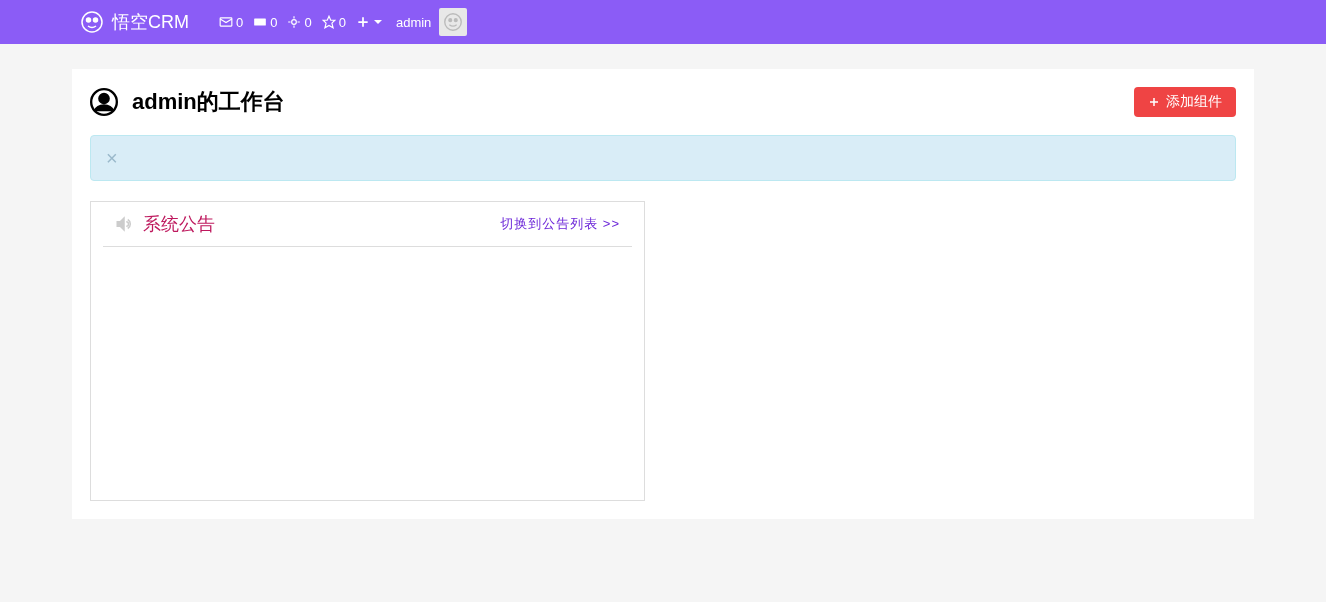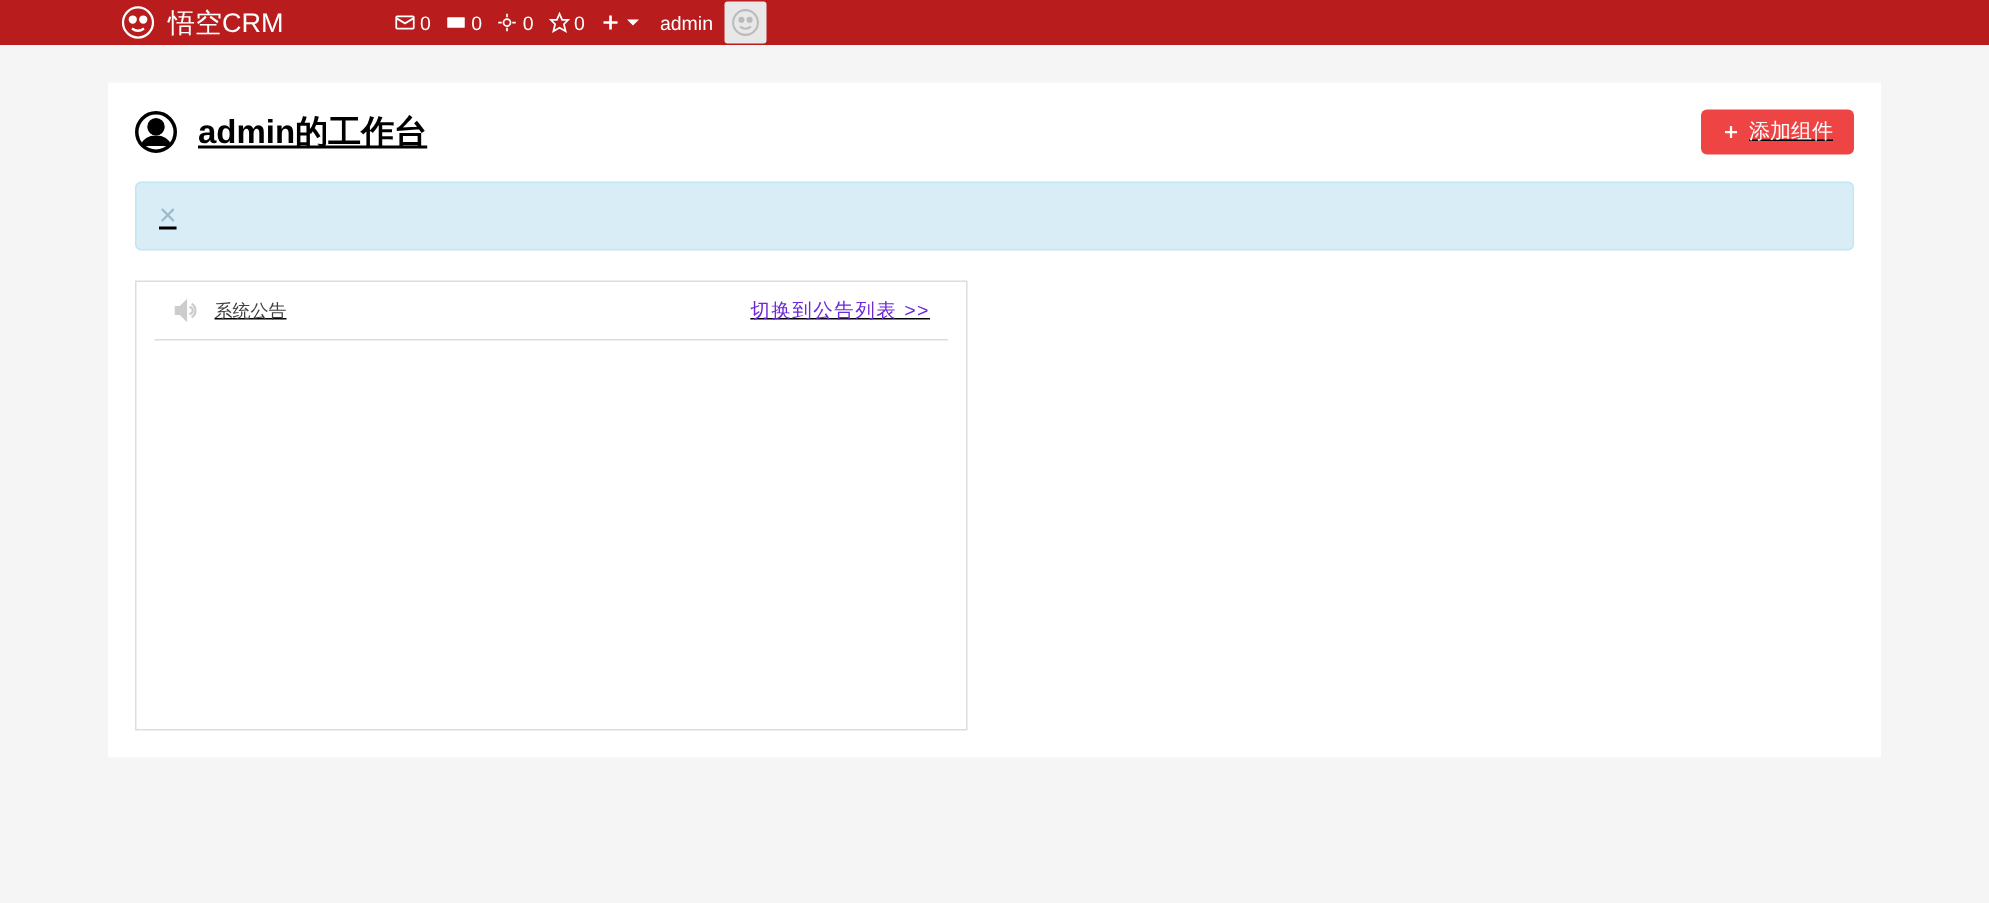--- a/index.html
+++ b/index.html
@@ -1,25 +1,24 @@
 <!DOCTYPE html>
 <html><head>
   <meta charset="utf-8">
   <style>
     * { margin: 0; padding: 0; box-sizing: border-box; }
     body { font-family: "Microsoft YaHei", Arial, sans-serif; background: #f5f5f5; font-size: 14px; }
     
     .navbar {
-      background: #b91c1c;
-      height: 30px;
+      background: #8b5cf6;
+      height: 44px;
       display: flex;
       align-items: center;
       padding: 0 80px;
       color: #fff;
-      gap: 44px;
     }
     
     .navbar-brand {
       display: flex;
       align-items: center;
       margin-right: 30px;
     }
     
     .logo-icon {
       width: 24px;
@@ -94,21 +93,20 @@
       display: flex;
       align-items: center;
       justify-content: center;
     }
     
     .main-container {
       max-width: 1182px;
       margin: 25px auto 0;
       background: #fff;
       padding: 18px;
-      text-decoration: underline;
     }
     
     .page-header {
       display: flex;
       align-items: center;
       justify-content: space-between;
       margin-bottom: 18px;
     }
     
     .page-title-wrap {
@@ -201,22 +199,22 @@
     }
     
     .speaker-icon {
       width: 18px;
       height: 18px;
       margin-right: 10px;
       color: #ccc;
     }
     
     .widget-title {
-      font-size: 12px;
-      color: #404040;
+      font-size: 18px;
+      color: #be185d;
     }
     
     .widget-switch {
       color: #6d28d9;
       font-size: 13px;
       cursor: pointer;
       letter-spacing: 1px;
     }
   </style>
 </head>

